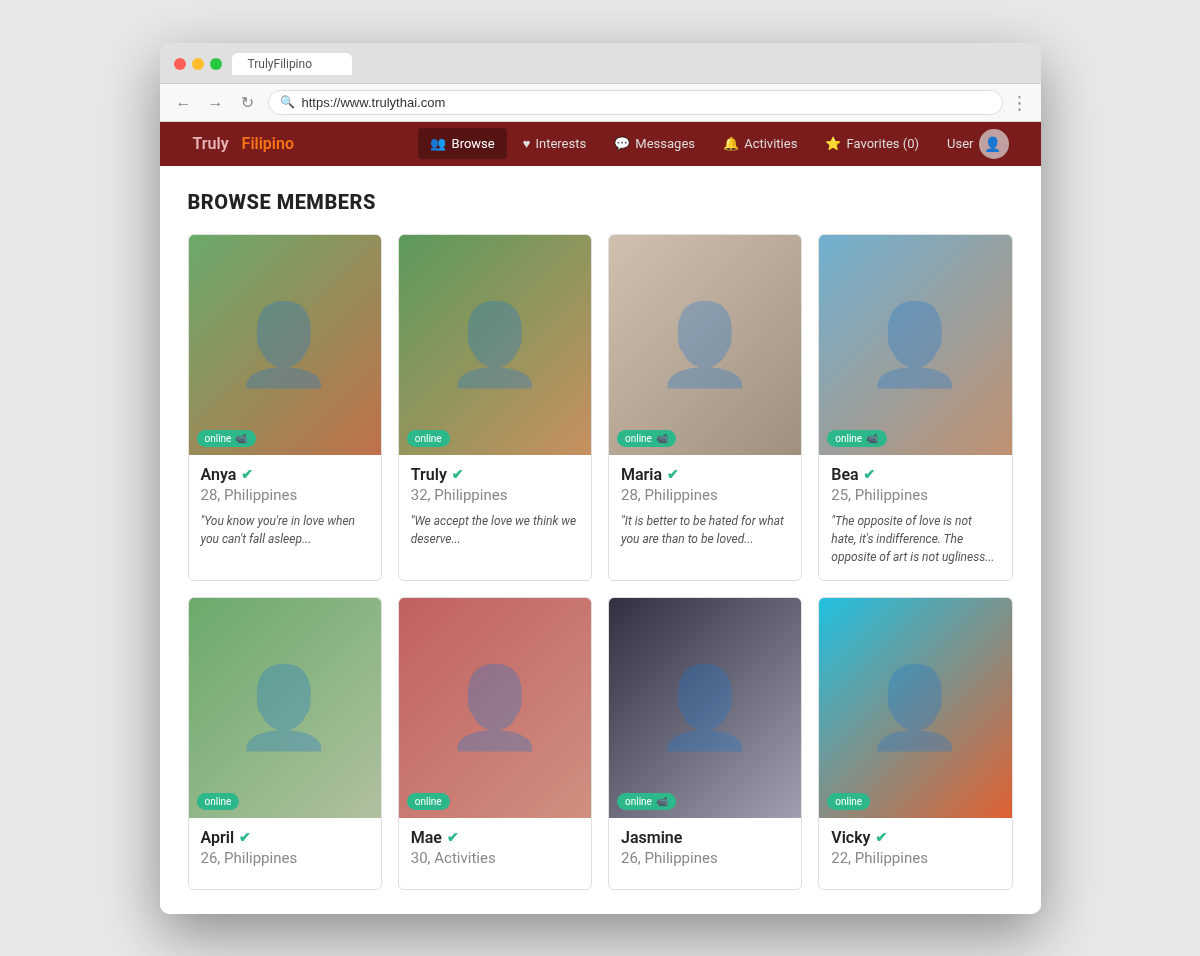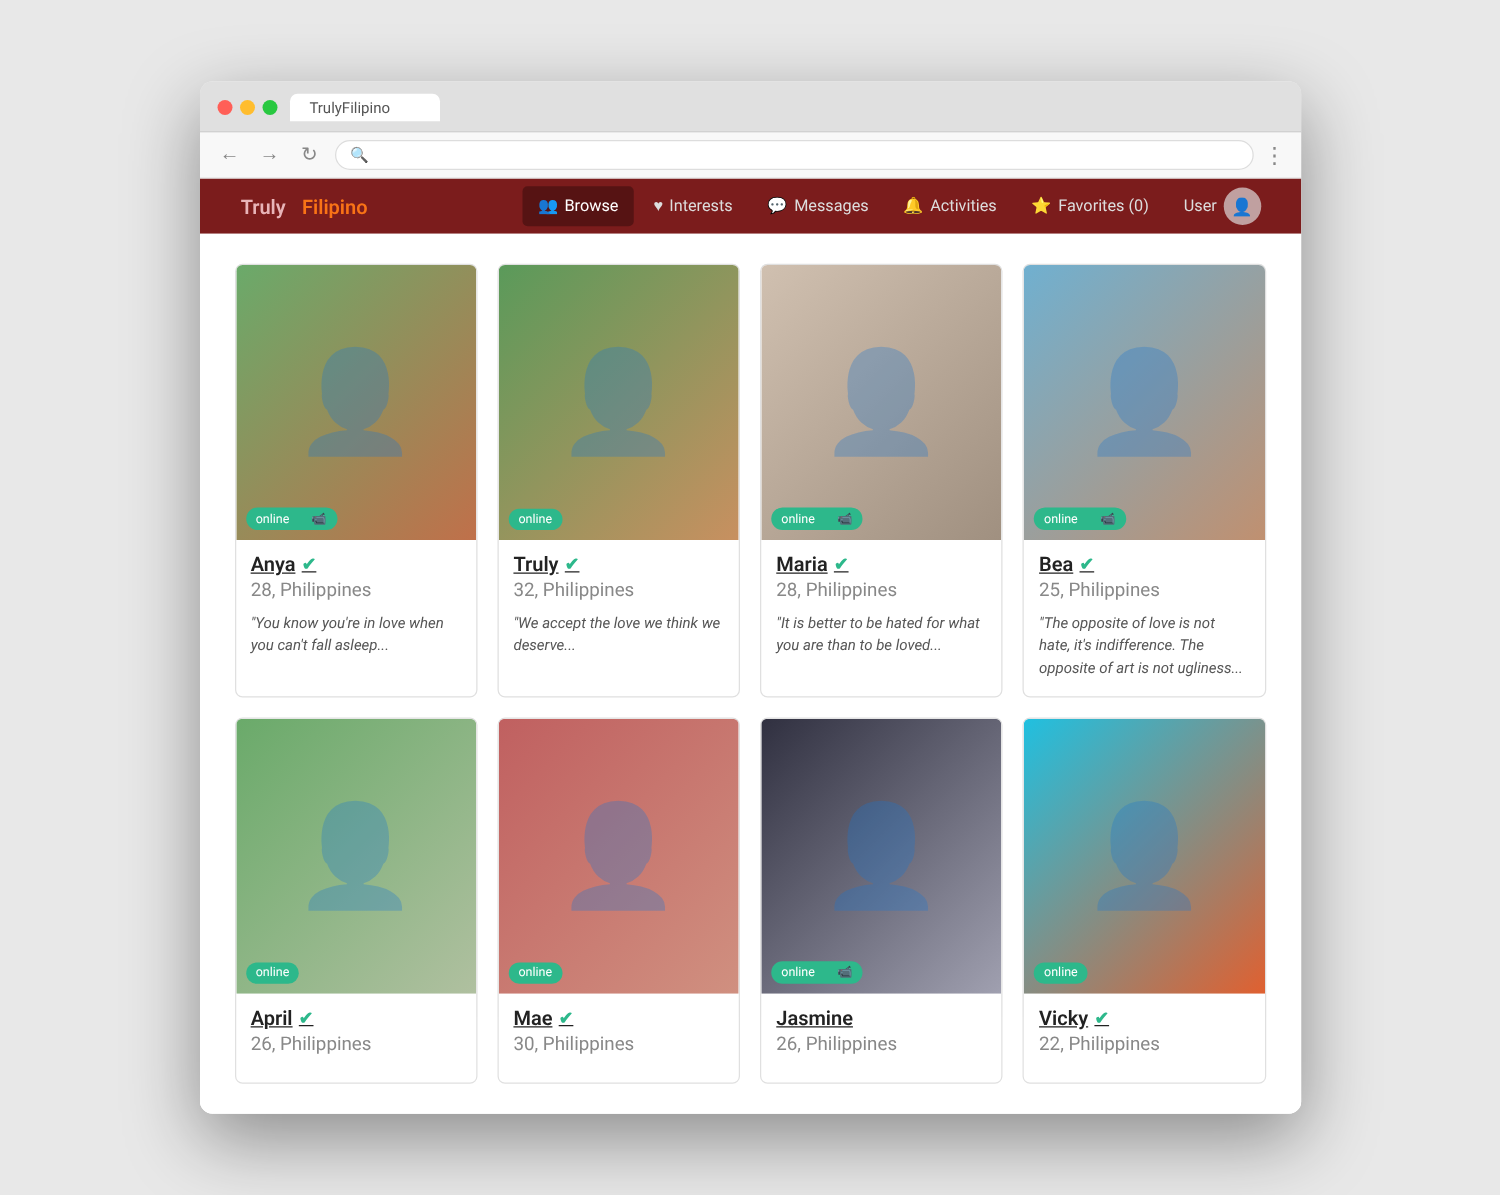--- a/index.html
+++ b/index.html
@@ -219,40 +219,39 @@
       position: absolute;
       bottom: 8px;
       left: 8px;
       background: #2db88b;
       color: #fff;
       font-size: 10px;
       padding: 3px 8px;
       border-radius: 12px;
       display: flex;
       align-items: center;
-      gap: 18px;
+      gap: 4px;
     }
 
     .video-icon {
       font-size: 10px;
     }
 
     .member-info {
       padding: 10px 12px 14px;
     }
 
     .member-name {
       font-size: 16px;
       font-weight: 600;
       color: #222;
       display: flex;
       align-items: center;
       gap: 5px;
       margin-bottom: 2px;
-      text-decoration: underline;
     }
 
     .verified-icon {
       color: #2db88b;
       font-size: 14px;
     }
 
     .member-meta {
       font-size: 15px;
       color: #888;
@@ -302,20 +301,21 @@
       <div class="browser-tab">TrulyFilipino</div>
     </div>
   </div>
 
   <div class="browser-toolbar">
     <button class="nav-btn">←</button>
     <button class="nav-btn">→</button>
     <button class="nav-btn">↻</button>
     <div class="address-bar">
       <span class="address-bar-icon">🔍</span>
+      <input class="address-input" type="text" value="https://www.trulythai.com" style="">
     </div>
     <span class="menu-btn">⋮</span>
   </div>
 
   <div class="site-content">
 
     <nav class="site-nav">
       <div class="site-logo">
         <span>Truly</span><span style="color:#f97316">Filipino</span>
       </div>
@@ -341,20 +341,21 @@
           <span>Favorites (0)</span>
         </a>
         <a class="nav-item">
           <span>User</span>
           <div class="nav-avatar">👤</div>
         </a>
       </div>
     </nav>
 
     <div class="main-content">
+      <h1 class="page-title">BROWSE MEMBERS</h1>
 
       <div class="members-grid" id="members-grid">
       <div class="member-card">
     <div class="member-photo-wrap">
       <div class="photo-placeholder photo-1">
         <div class="person-silhouette">👤</div>
       </div>
       <div class="online-badge">
         <span>online</span>
         <span class="video-icon">📹</span>
@@ -453,21 +454,21 @@
       <div class="online-badge">
         <span>online</span>
 
       </div>
     </div>
     <div class="member-info">
       <div class="member-name">
         <span>Mae</span>
         <span class="verified-icon">✔</span>
       </div>
-      <div class="member-meta">30, Philippines</div>
+      <div class="member-meta">30, Activities</div>
 
     </div>
   </div>
           <div class="member-card">
     <div class="member-photo-wrap">
       <div class="photo-placeholder photo-7">
         <div class="person-silhouette">👤</div>
       </div>
       <div class="online-badge">
         <span>online</span>

